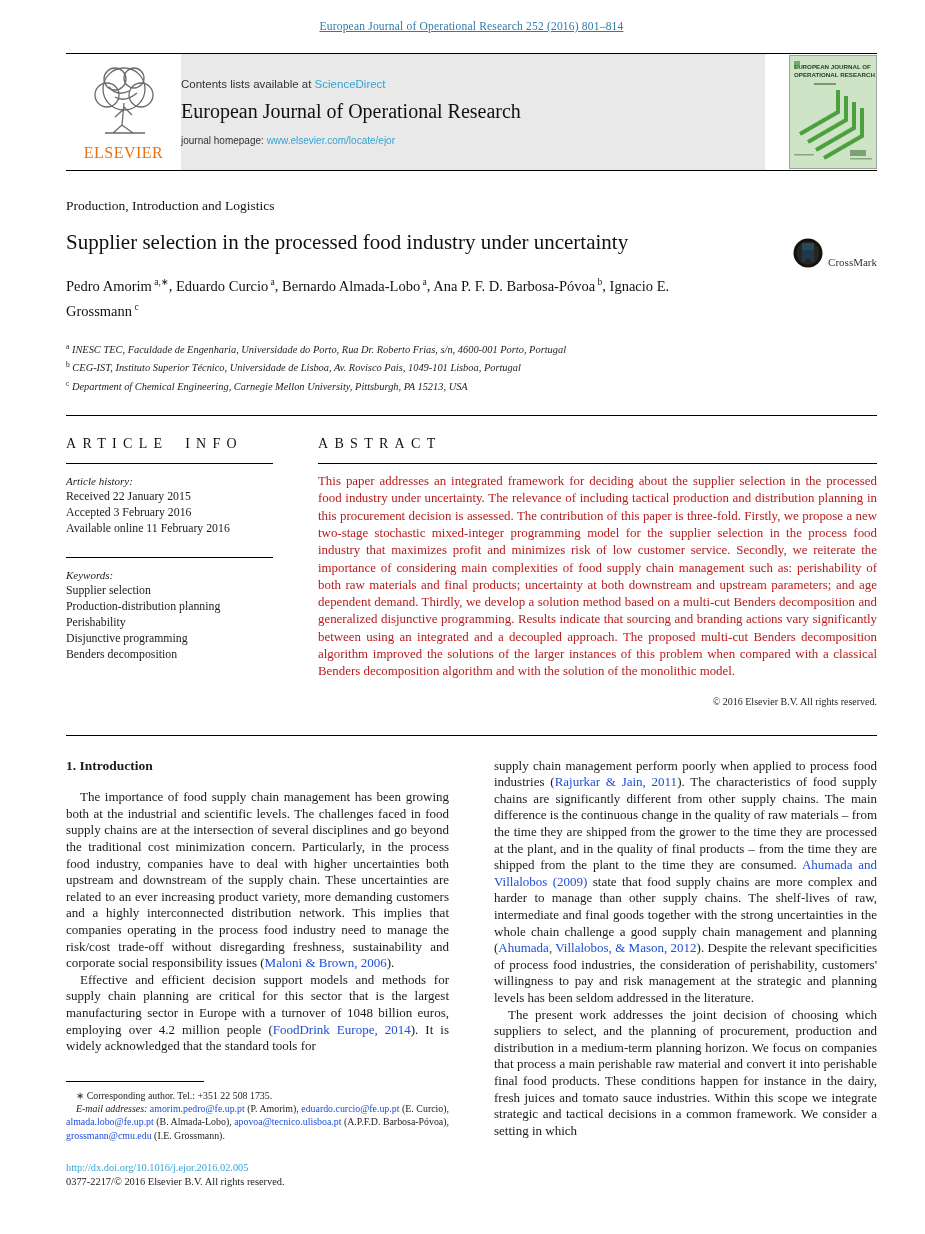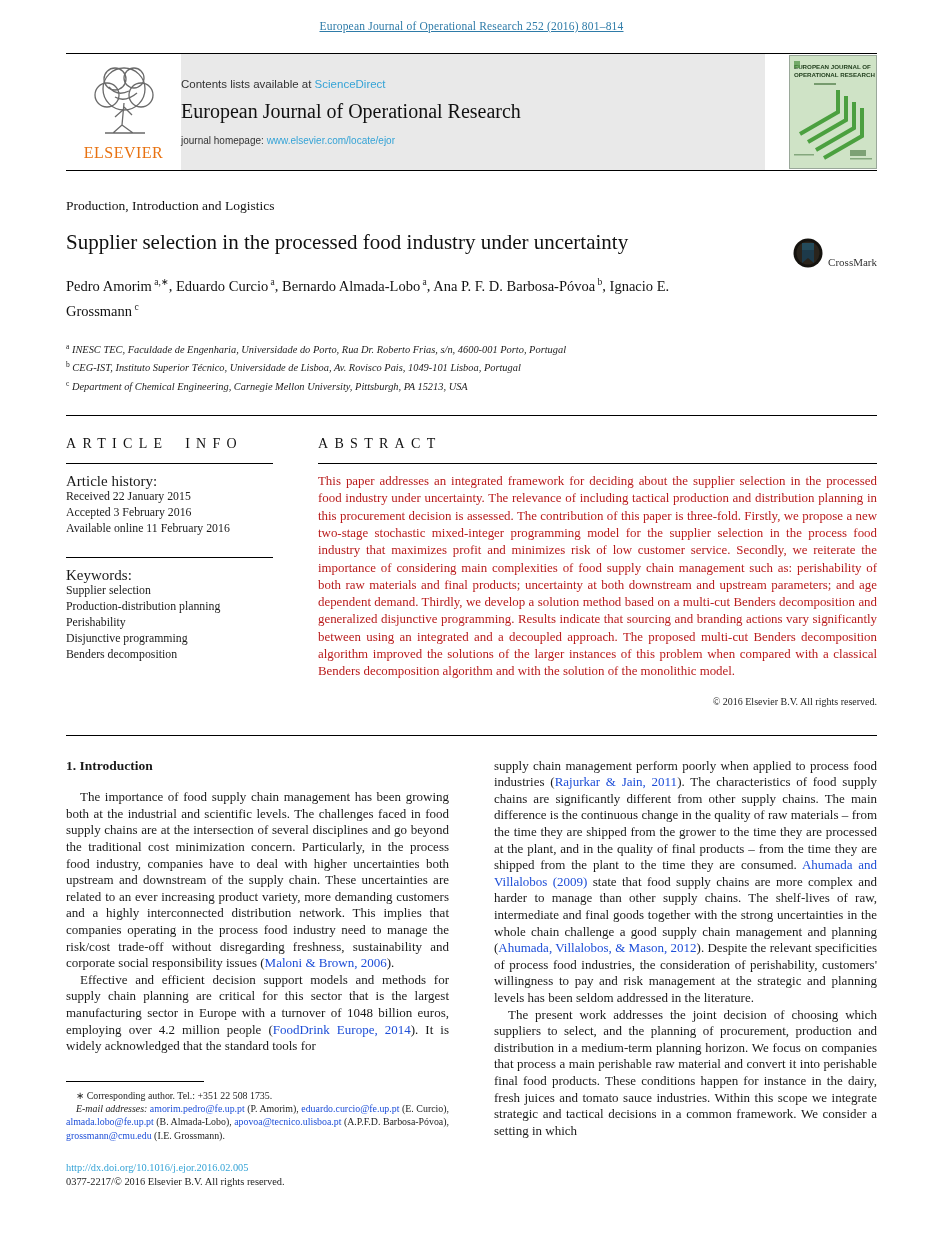--- a/index.html
+++ b/index.html
@@ -35,21 +35,21 @@
   .crossmark { position:absolute; right:0; top:40px; display:flex; align-items:flex-end; gap:5px; }
   .crossmark-label { font-size:11px; color:#333; }
   .affils { margin-top:17px; font-size:10.4px; font-style:italic; line-height:15px; color:#222; }
   .affils sup { font-size:7.5px; font-style:normal; }
   
   .info-abstract { margin-top:21px; border-top:1.5px solid #000; border-bottom:1.5px solid #000; padding:20px 0 28px; display:flex; }
   .info-col { width:207px; flex-shrink:0; }
   .abstract-col { flex:1; margin-left:45px; }
   .block-heading { font-size:14px; letter-spacing:.45em; word-spacing:.5em; color:#111; font-weight:normal; }
   .heading-rule { border:none; border-top:1.2px solid #000; margin:11px 0 9px; }
-  .info-label { font-size:15px; line-height:16px; }
+  .info-label { font-style:italic; font-size:11px; line-height:16px; }
   .info-list { font-size:11.8px; line-height:15.8px; color:#1a1a1a; }
   .info-gap { height:10px; }
   .abstract-text { font-size:12.9px; line-height:17.3px; text-align:justify; color:#b91c1c; }
   .copyright { margin-top:15px; text-align:right; font-size:10px; color:#1c1c1c; }
   
   .body-cols { margin-top:22px; display:flex; }
   .col { width:391px; font-size:13px; line-height:16.6px; text-align:justify; color:#1a1a1a; }
   .col-left { margin-right:45px; }
   .sec-heading { font-size:13.5px; font-weight:bold; margin-bottom:15px; }
   .para { margin:0; }

